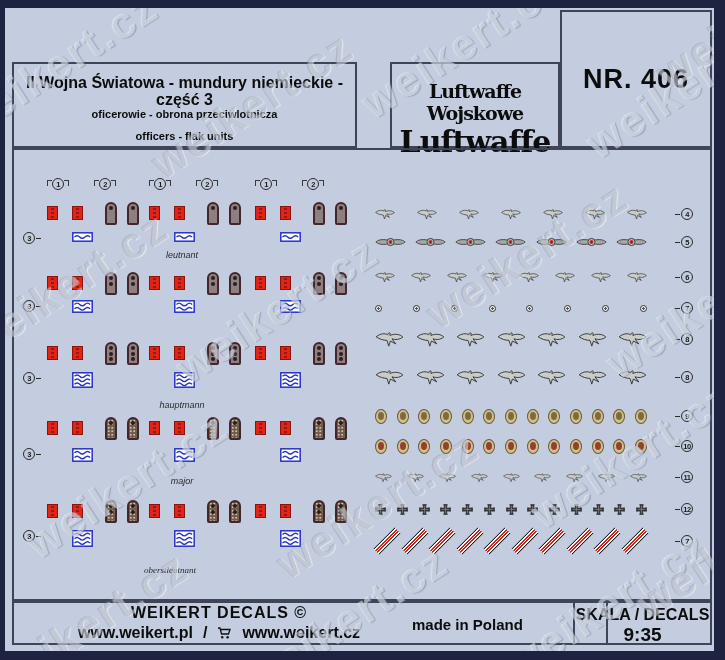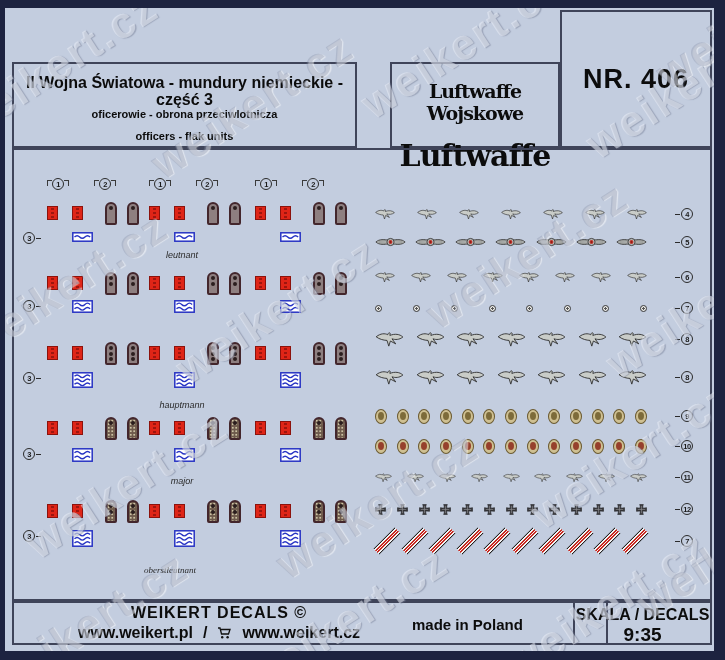--- a/index.html
+++ b/index.html
@@ -9,21 +9,21 @@
   .box{position:absolute;border:2px solid #3f4459;box-sizing:border-box;}
   
   .box-title{left:7px;top:2px;width:548px;height:52px;display:flex;align-items:center;justify-content:center;}
   .title{font-size:29px;font-weight:bold;color:#0c0c0c;letter-spacing:1px;}
   .box-sub{left:7px;top:54px;width:345px;height:86px;text-align:center;color:#0c0c0c;padding-top:10px;}
   .sub-big{font-size:16px;font-weight:bold;line-height:17px;}
   .sub-small{font-size:11px;font-weight:bold;line-height:13px;margin-bottom:9px;}
   .box-brand{left:385px;top:54px;width:170px;height:86px;text-align:center;color:#0c0c0c;padding-top:16px;
              font-family:"DejaVu Serif",serif;}
   .brand1{font-size:19px;font-weight:bold;letter-spacing:-1px;}
-  .brand2{font-size:30px;font-weight:bold;letter-spacing:-1px;margin-top:14px;}
+  .brand2{font-size:30px;font-weight:bold;letter-spacing:-1px;margin-top:0;}
   .box-nr{left:555px;top:2px;width:152px;height:138px;text-align:center;padding-top:52px;}
   .nr{font-size:27px;font-weight:bold;color:#0c0c0c;letter-spacing:1px;}
   
   .box-main{left:7px;top:140px;width:700px;height:453px;}
   
   .box-footer-left{left:7px;top:593px;width:596px;height:44px;}
   .f-center{position:absolute;left:0;top:0;width:410px;height:100%;display:flex;flex-direction:column;
             align-items:center;justify-content:center;gap:2px;color:#0c0c0c;}
   .f-line1{font-size:16px;font-weight:bold;letter-spacing:1px;}
   .f-line2{font-size:16px;font-weight:bold;display:flex;align-items:center;gap:10px;}

